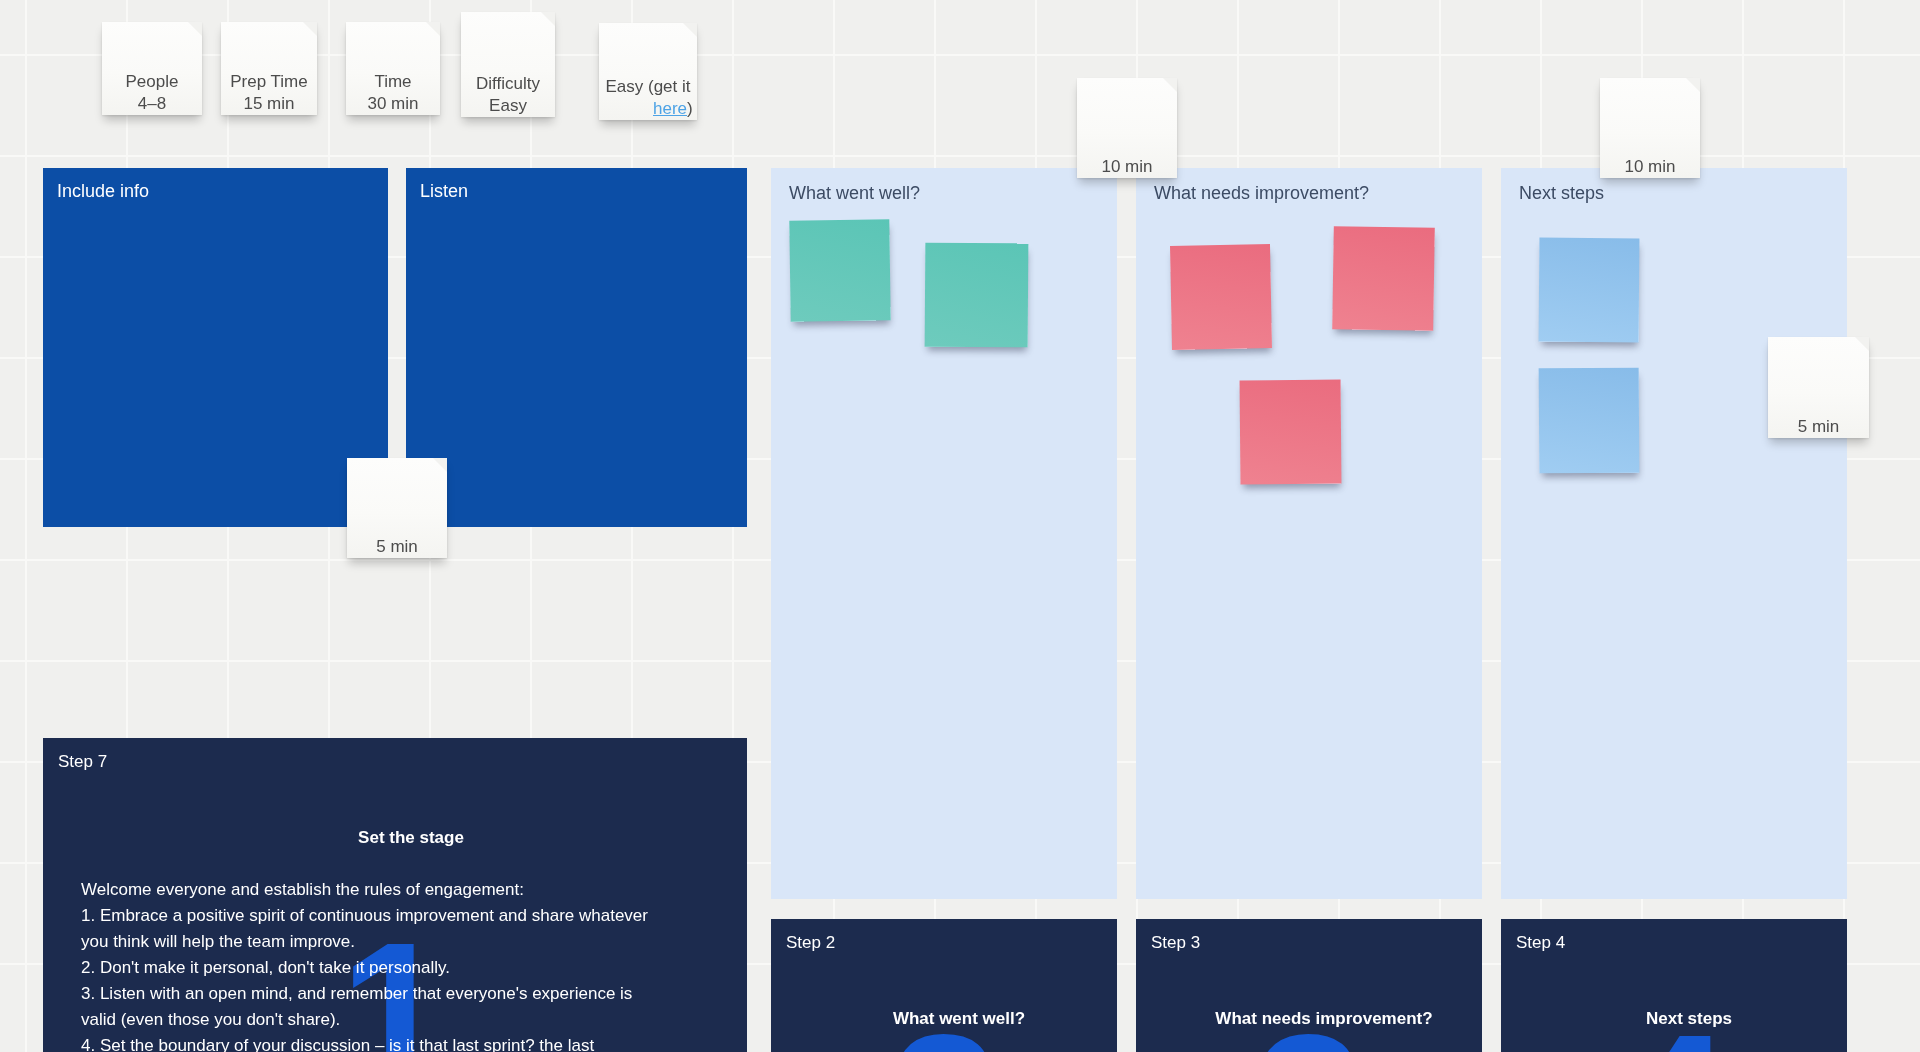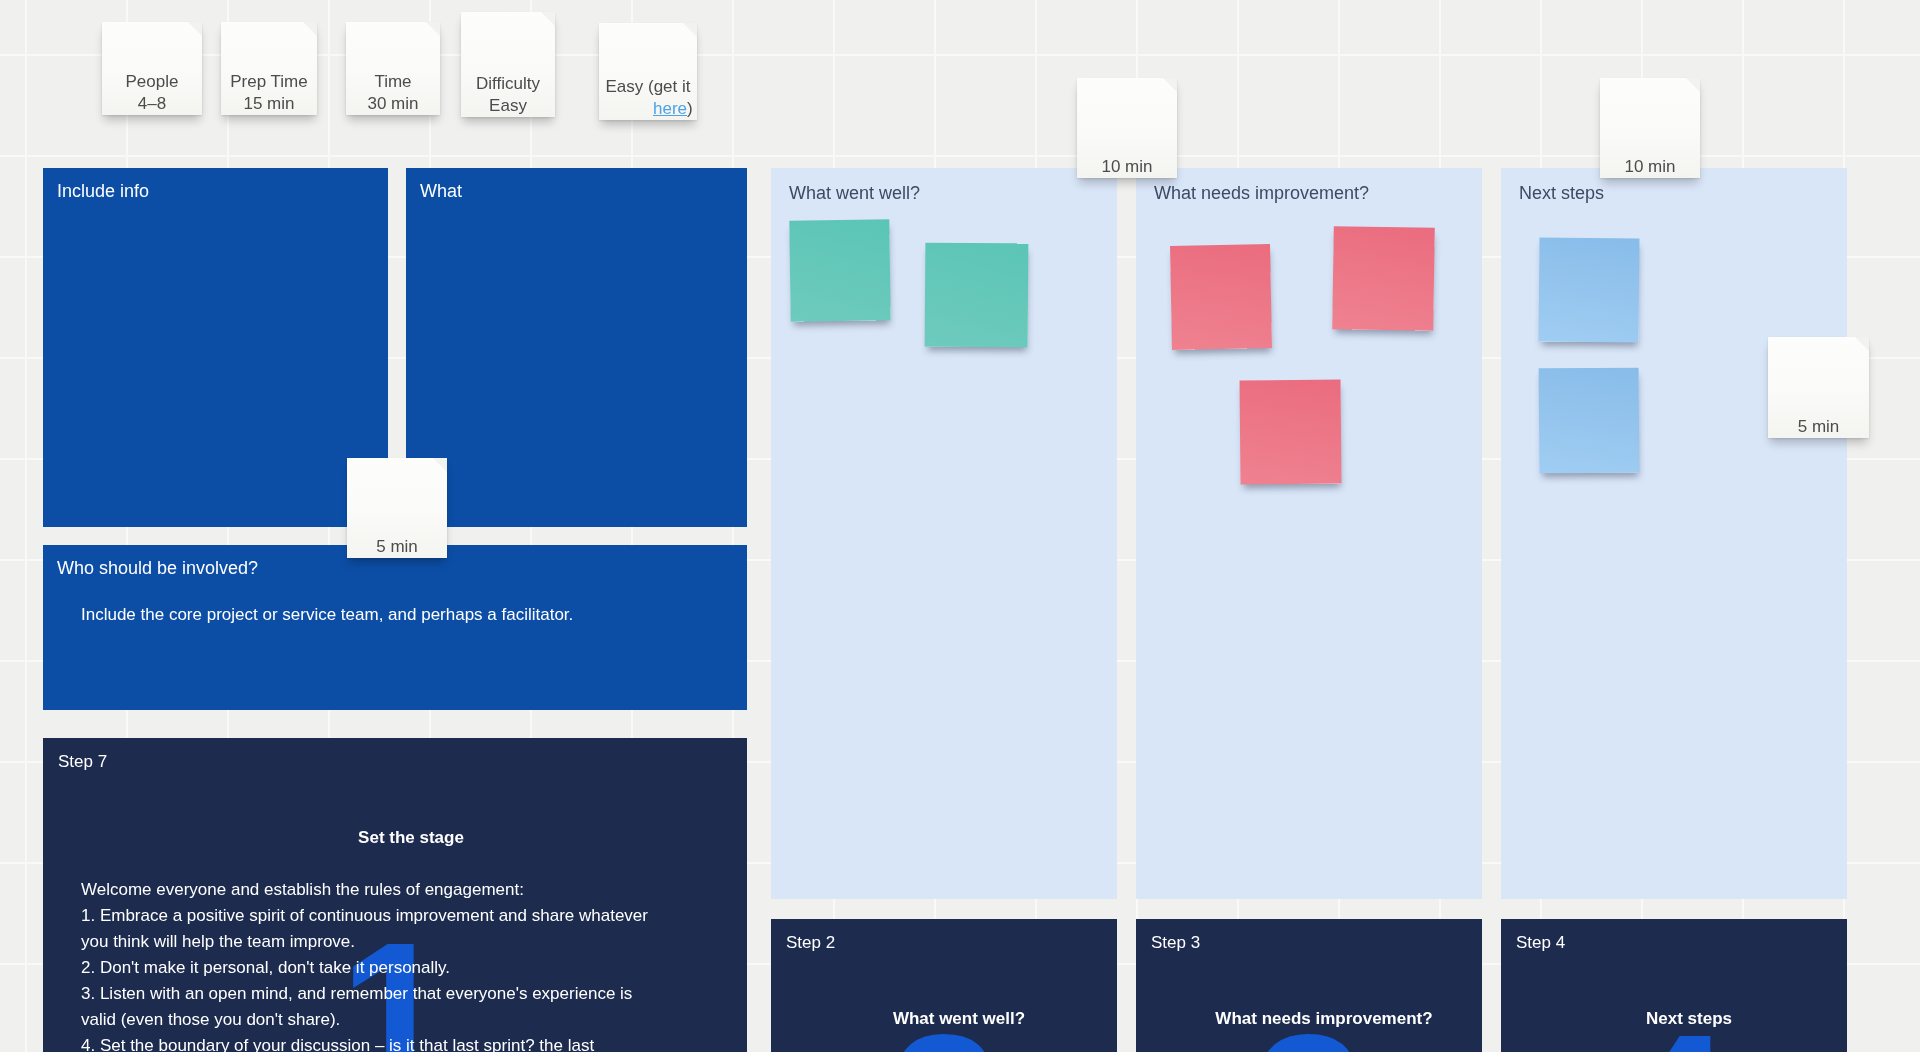--- a/index.html
+++ b/index.html
@@ -113,25 +113,21 @@
     </div>
   </div>
   <div class="wnote s-timer">
     <div class="wnote-text"><span>Easy (get it </span><a class="link">here</a><span>)</span></div>
   </div>
 
   <div class="bluepanel p-general">
     <div class="panel-title">Include info</div>
   </div>
   <div class="bluepanel p-tools">
-    <div class="panel-title">What</div>
-  </div>
-  <div class="bluepanel p-who">
-    <div class="panel-title">Who should be involved?</div>
-    <div class="who-body">Include the core project or service team, and perhaps a facilitator.</div>
+    <div class="panel-title">Listen</div>
   </div>
 
   <div class="wnote s-5min-left">
     <div class="wnote-text">5 min</div>
   </div>
 
   <div class="darkpanel p-step1">
     <div class="digit">1</div>
     <div class="step-label">Step 7</div>
     <div class="step-body">

